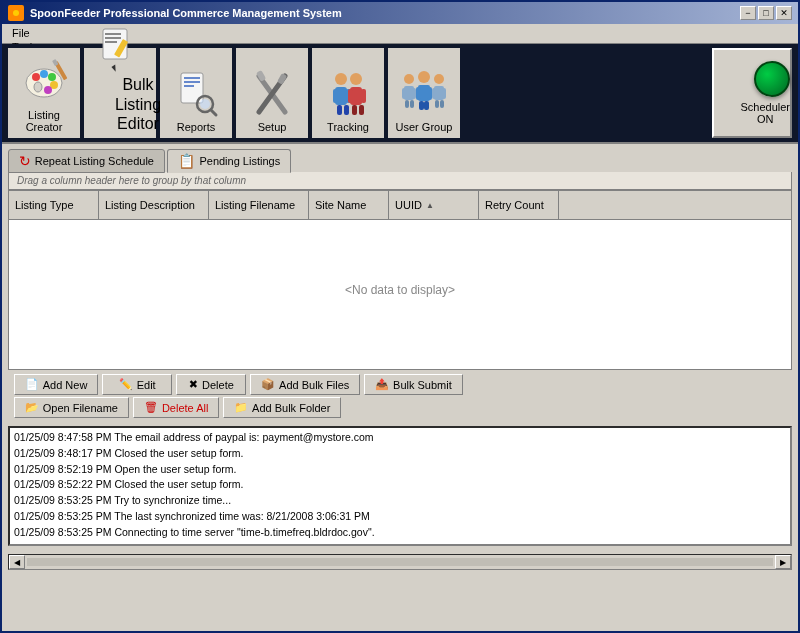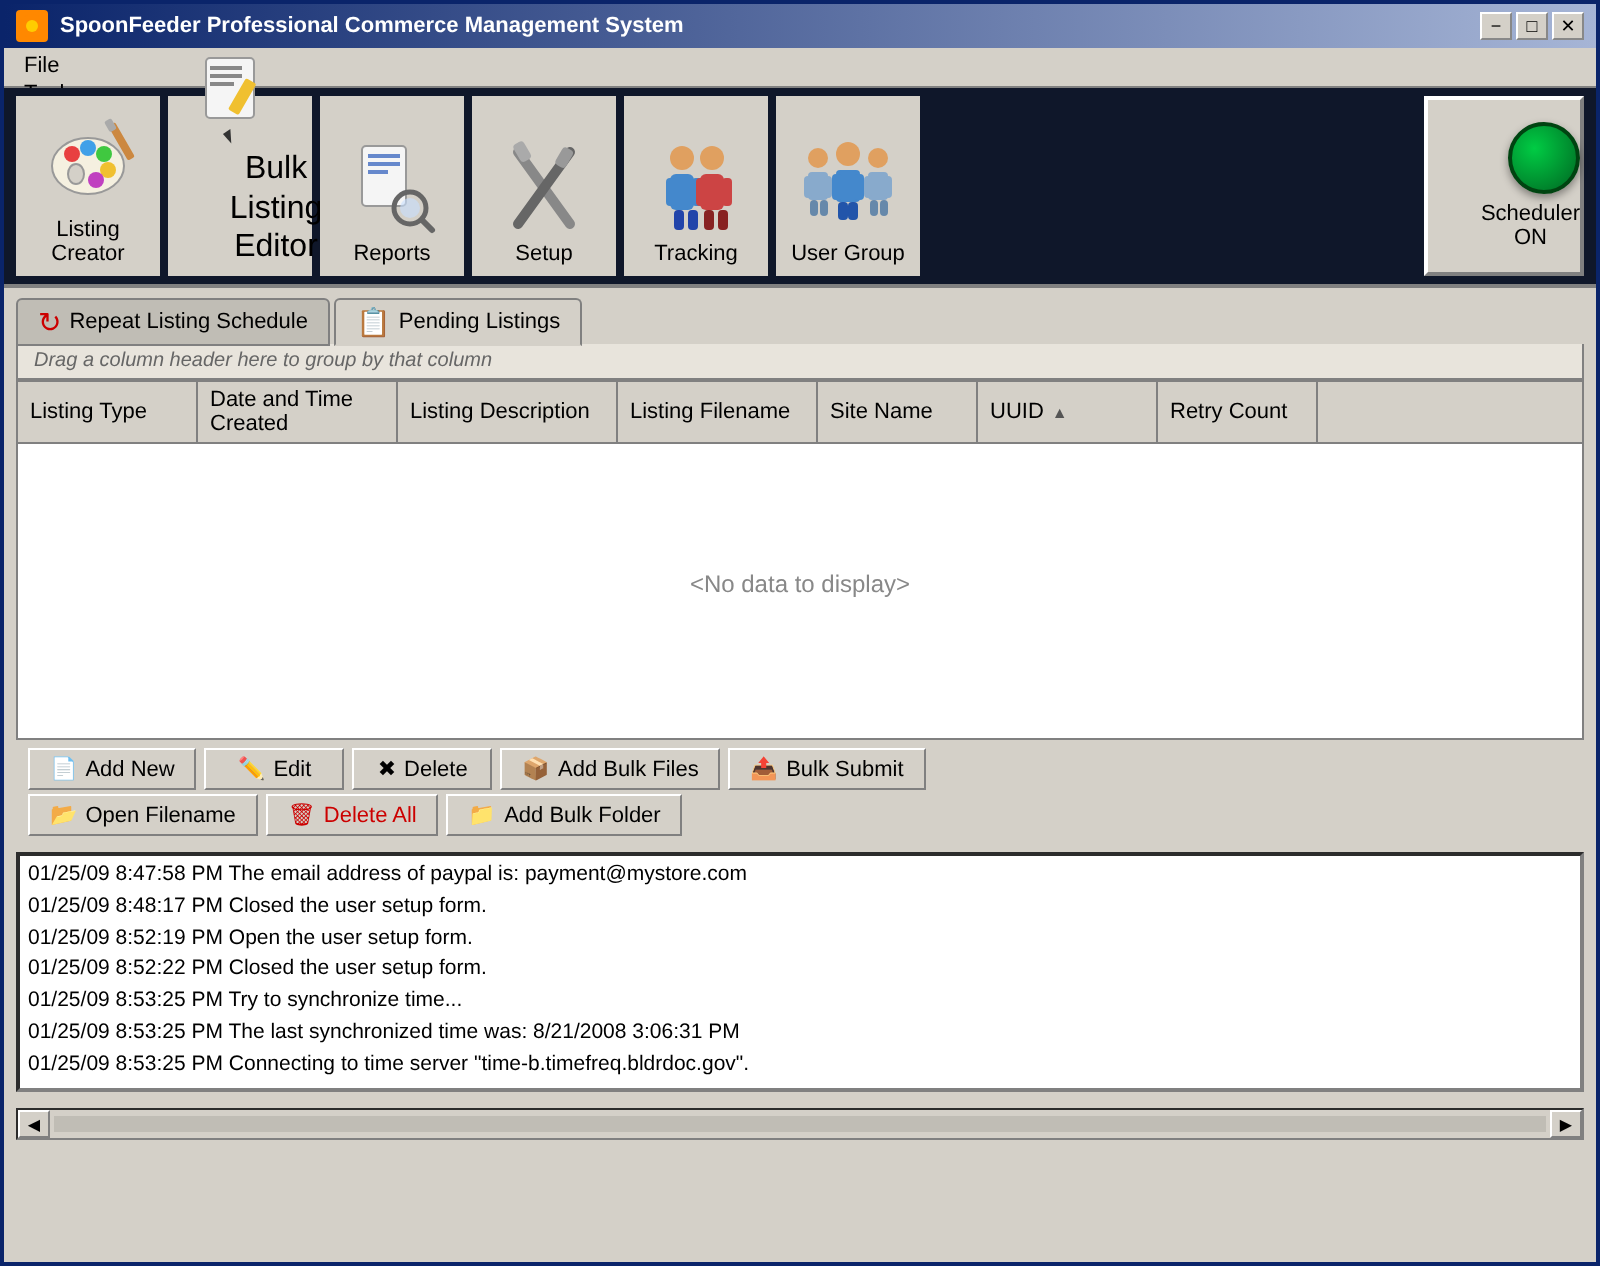--- a/index.html
+++ b/index.html
@@ -464,23 +464,20 @@
     </div>
   </div>
 
   <div class="main-content">
 
     <div class="group-header">Drag a column header here to group by that column</div>
 
     <div class="data-grid">
       <div class="grid-header">
         <div class="grid-col col-type">Listing Type</div>
-        <div class="grid-col col-date">
-          <span style="font-size:11px;">Date and Time Created</span>
-        </div>
         <div class="grid-col col-desc">Listing Description</div>
         <div class="grid-col col-file">Listing Filename</div>
         <div class="grid-col col-site">Site Name</div>
         <div class="grid-col col-uuid">
           <span>UUID</span>
           <span class="sort-arrow">▲</span>
         </div>
         <div class="grid-col col-retry">Retry Count</div>
       </div>
       <div class="no-data">&lt;No data to display&gt;</div>

